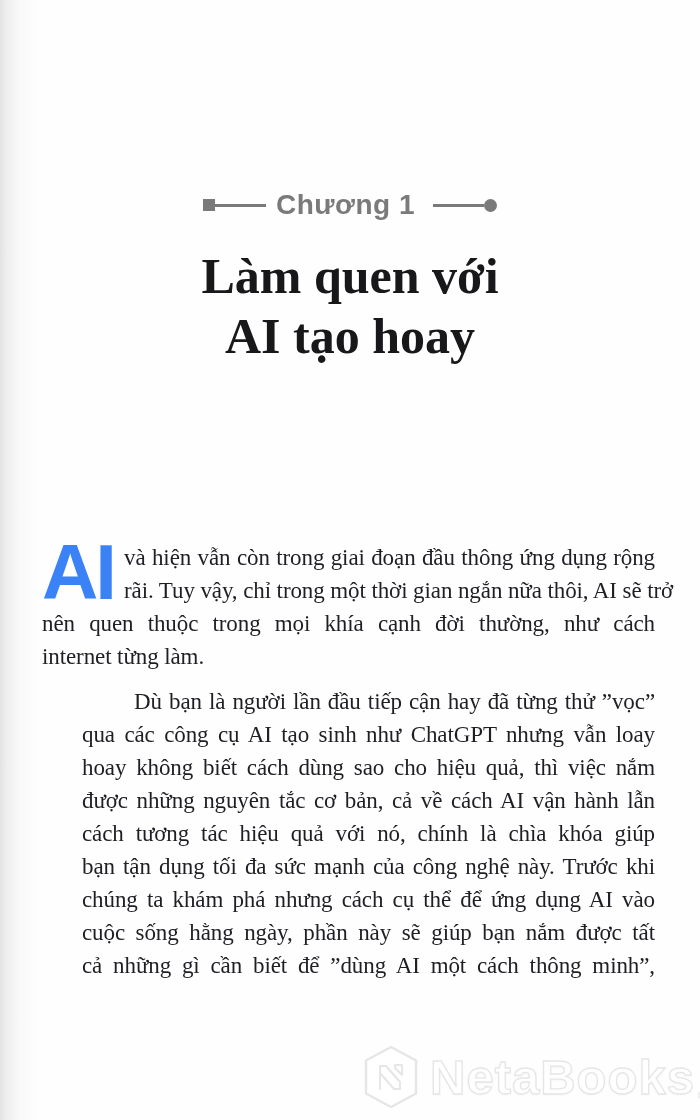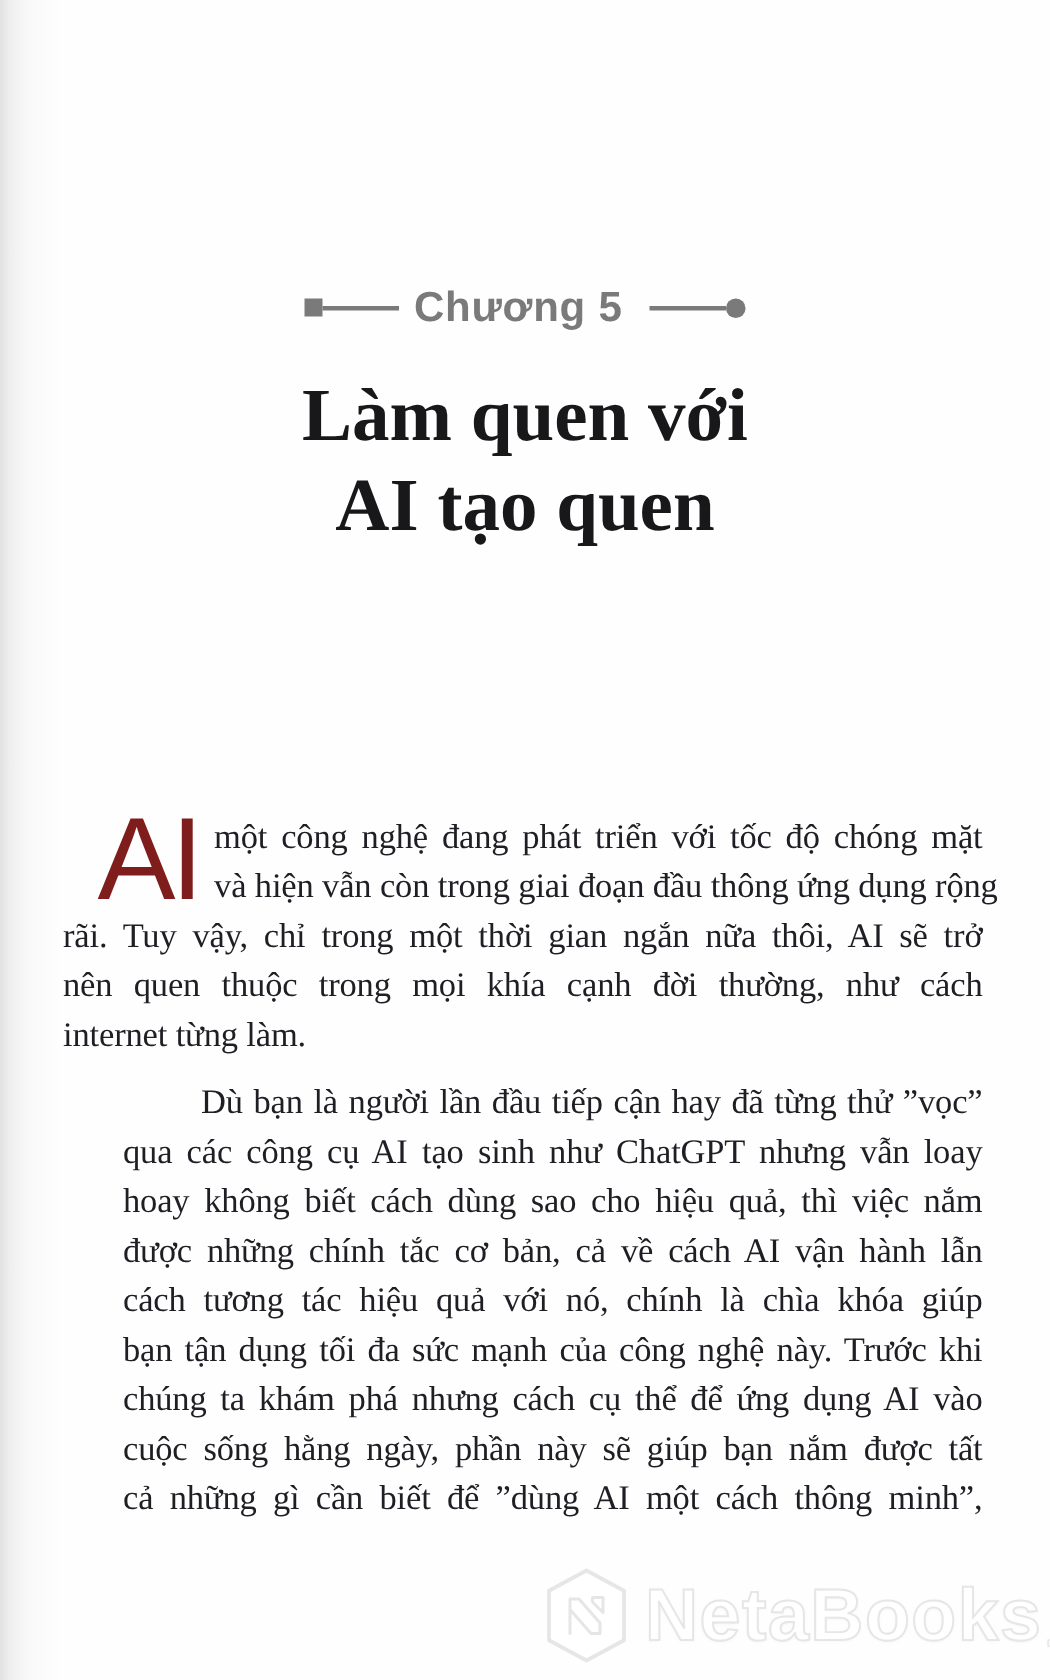--- a/index.html
+++ b/index.html
@@ -85,28 +85,27 @@
     text-align-last: justify;
   }
   .line.flush-left {
     text-align-last: left;
   }
   .para2 { margin-top: 12px; margin-left: 40px; }
   .para2 .line.indented { padding-left: 52px; }
   .dropcap {
     float: left;
     font-family: "Liberation Sans", "DejaVu Sans", sans-serif;
-    font-weight: 400;
+    font-weight: 700;
     font-size: 78px;
     line-height: 58px;
     height: 64px;
     letter-spacing: -3px;
     padding: 2px 10px 0 0;
-    color: #7f1d1d;
-    margin-left: 23px;
+    color: #3b82f6;
   }
 
   
   .watermark {
     position: absolute;
     left: 362px;
     top: 1044px;
     display: flex;
     align-items: center;
     pointer-events: none;
@@ -135,44 +134,43 @@
 </style>
 </head>
 <body>
 
 <div class="page">
   <div class="edge-shadow-left"></div>
 
   <div class="chapter-row">
     <span class="rule-square"></span>
     <span class="rule-line gap-left"></span>
-    <span class="chapter-label">Chương 5</span>
+    <span class="chapter-label">Chương 1</span>
     <span class="rule-line gap-right"></span>
     <span class="rule-dot"></span>
   </div>
 
   <div class="chapter-title">
     <div>Làm quen với</div>
-    <div>AI tạo quen</div>
+    <div>AI tạo hoay</div>
   </div>
 
   <div class="textblock">
     <div class="para para1">
       <span class="dropcap">AI</span>
-      <div class="line">một công nghệ đang phát triển với tốc độ chóng mặt</div>
       <div class="line">và hiện vẫn còn trong giai đoạn đầu thông ứng dụng rộng</div>
       <div class="line">rãi. Tuy vậy, chỉ trong một thời gian ngắn nữa thôi, AI sẽ trở</div>
       <div class="line">nên quen thuộc trong mọi khía cạnh đời thường, như cách</div>
       <div class="line flush-left">internet từng làm.</div>
     </div>
     <div class="para para2">
       <div class="line indented">Dù bạn là người lần đầu tiếp cận hay đã từng thử ”vọc”</div>
       <div class="line">qua các công cụ AI tạo sinh như ChatGPT nhưng vẫn loay</div>
       <div class="line">hoay không biết cách dùng sao cho hiệu quả, thì việc nắm</div>
-      <div class="line">được những chính tắc cơ bản, cả về cách AI vận hành lẫn</div>
+      <div class="line">được những nguyên tắc cơ bản, cả về cách AI vận hành lẫn</div>
       <div class="line">cách tương tác hiệu quả với nó, chính là chìa khóa giúp</div>
       <div class="line">bạn tận dụng tối đa sức mạnh của công nghệ này. Trước khi</div>
       <div class="line">chúng ta khám phá nhưng cách cụ thể để ứng dụng AI vào</div>
       <div class="line">cuộc sống hằng ngày, phần này sẽ giúp bạn nắm được tất</div>
       <div class="line">cả những gì cần biết để ”dùng AI một cách thông minh”,</div>
     </div>
   </div>
 
   <div class="watermark">
     <svg class="wm-logo" width="58" height="66" viewBox="0 0 58 66">

